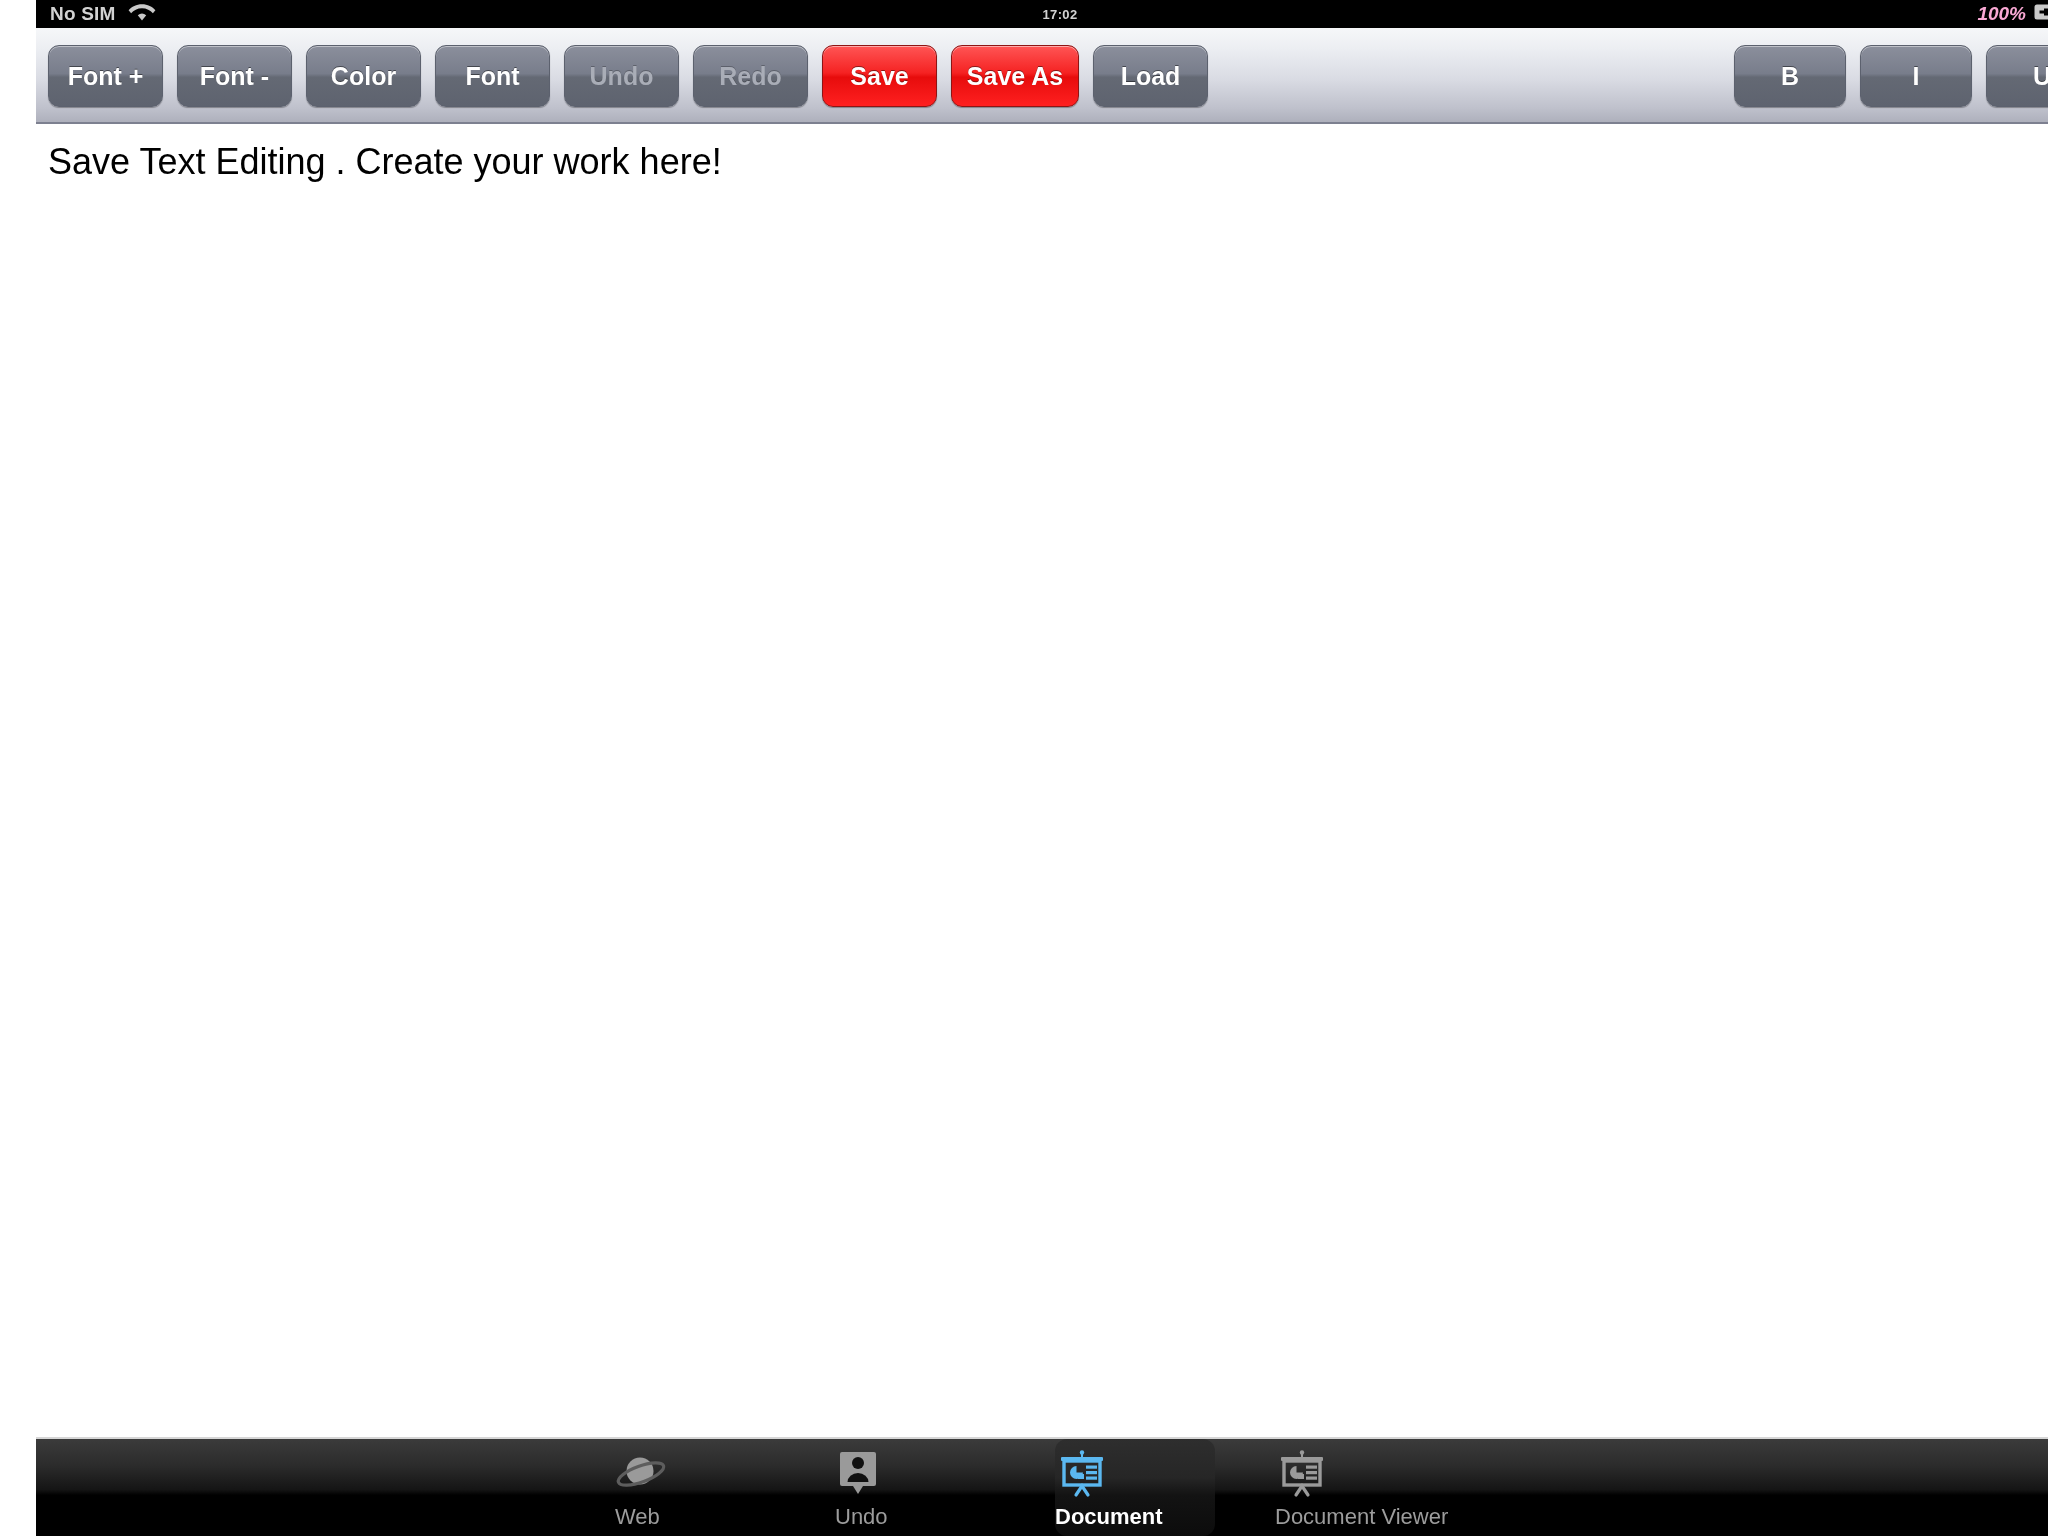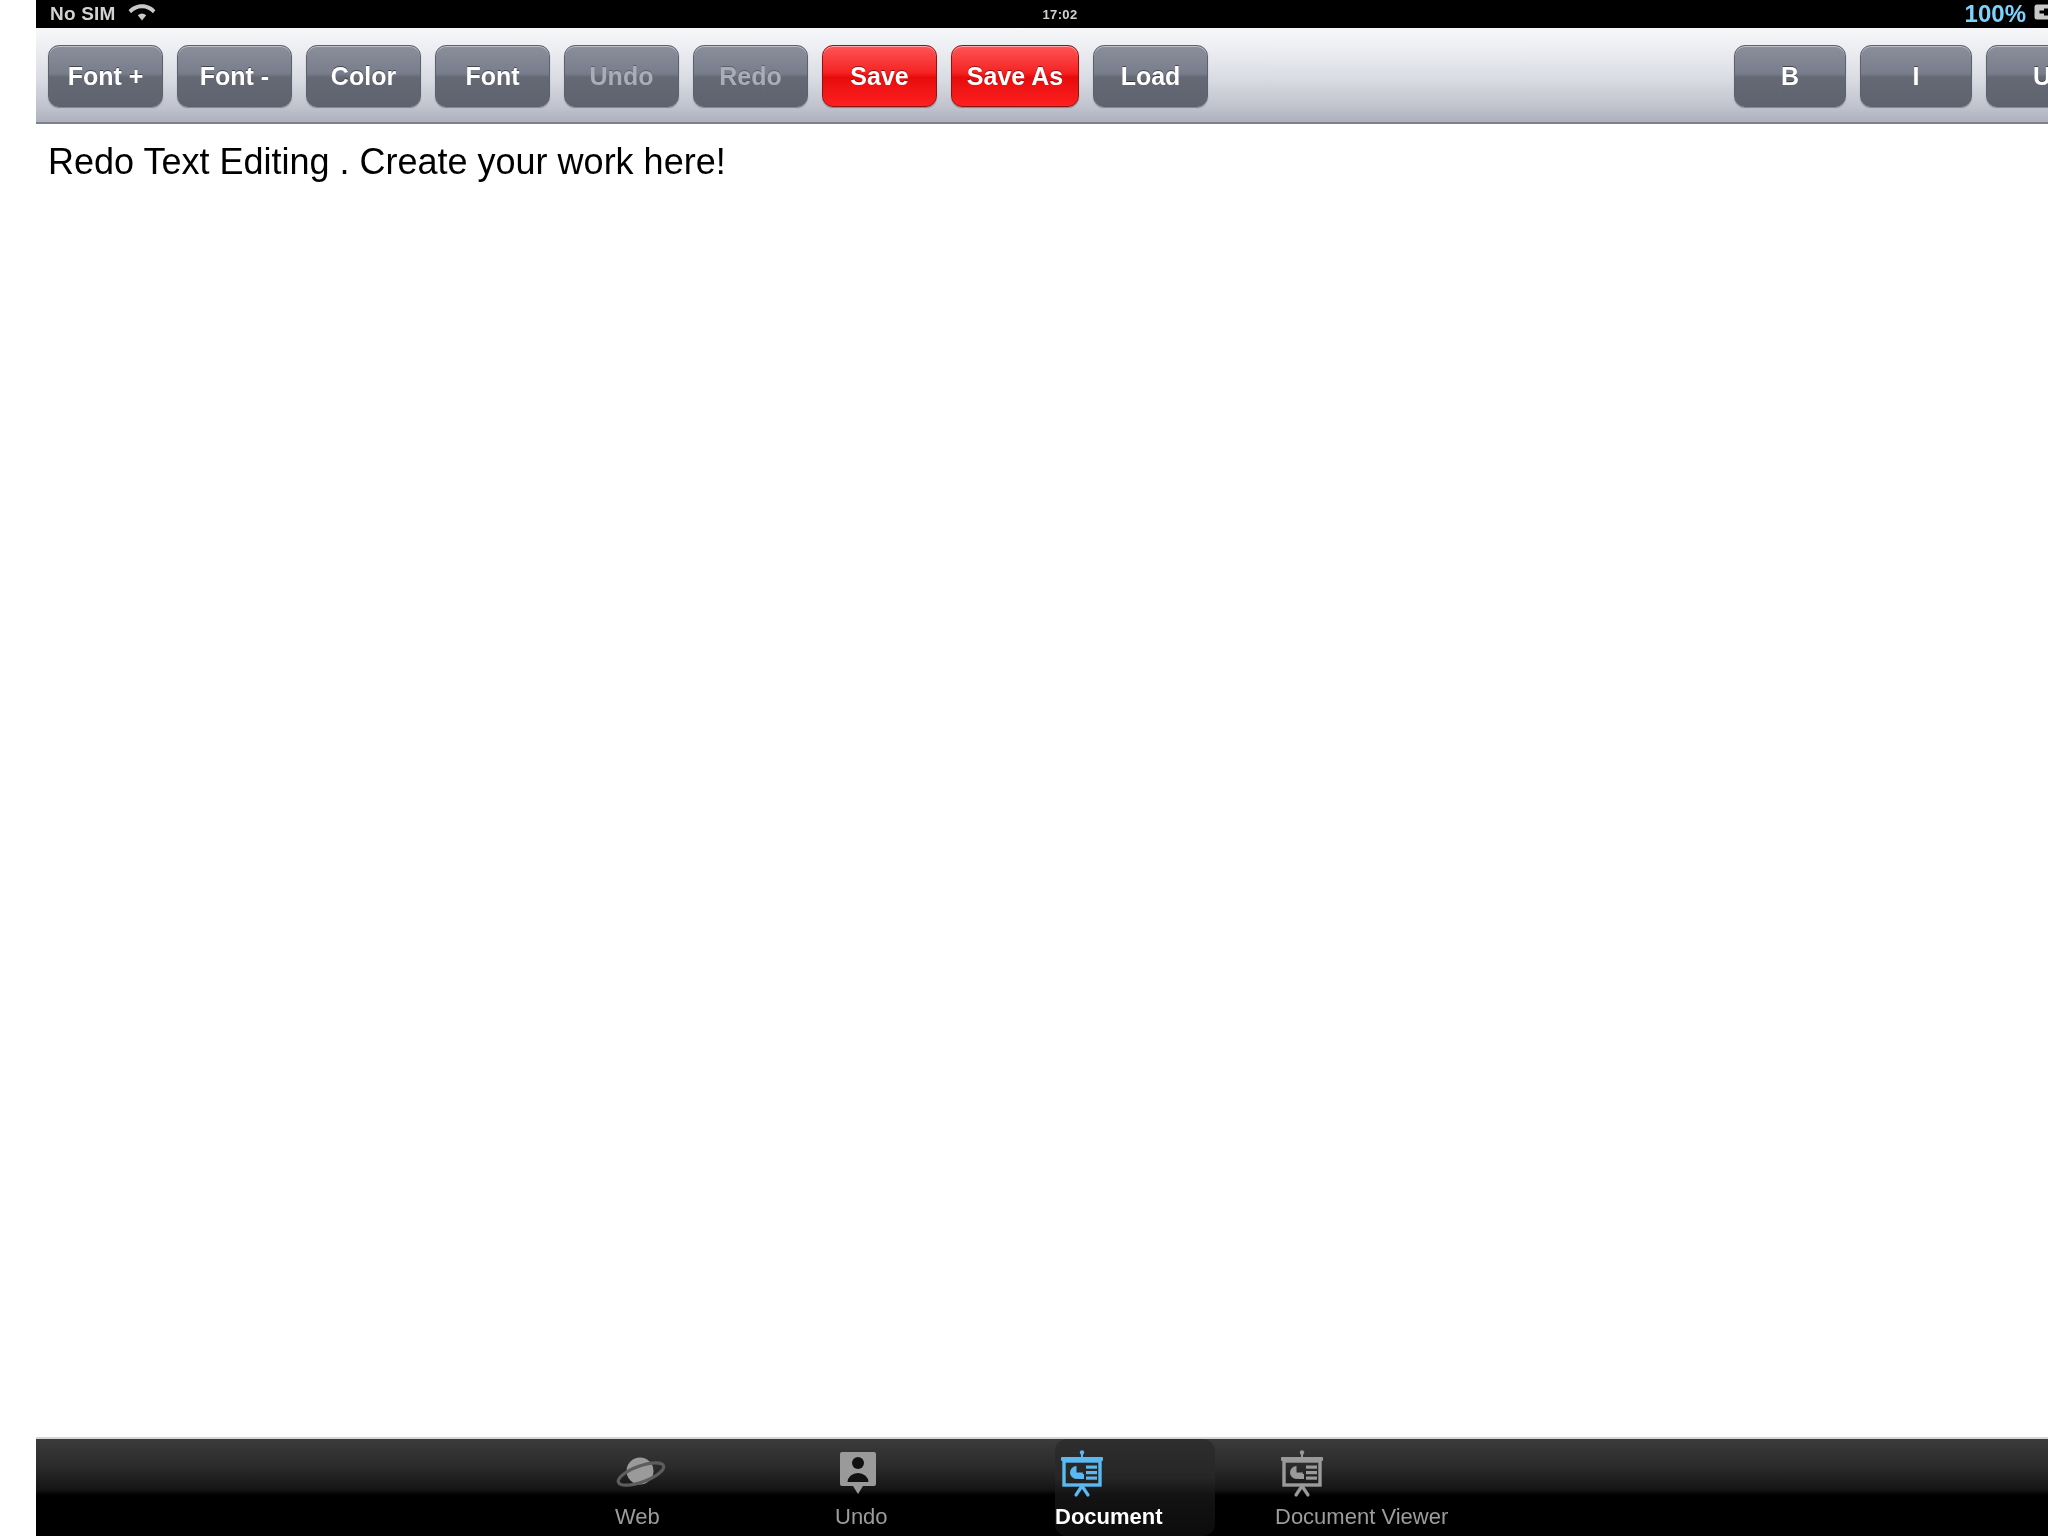--- a/index.html
+++ b/index.html
@@ -18,21 +18,21 @@
     display:flex; align-items:center;
   }
   .sb-left{ position:absolute; left:14px; top:0; height:28px; display:flex; align-items:center; gap:12px; }
   .sb-carrier{ font-size:19px; font-weight:bold; color:#d2d2d2; letter-spacing:.2px; }
   .sb-center{
     position:absolute; left:0; width:2048px; top:0; height:28px;
     display:flex; align-items:center; justify-content:center;
   }
   .sb-time{ font-size:13px; font-weight:bold; color:#d2d2d2; letter-spacing:.4px; }
   .sb-right{ position:absolute; right:12px; top:0; height:28px; display:flex; align-items:center; gap:8px; }
-  .sb-batt-pct{ font-size:24px; font-weight:bold; color:#7dd3fc; }
+  .sb-batt-pct{ font-size:19px; font-weight:bold; color:#f9a8d4;font-style:italic; }
   .wifi-icon{ display:block; }
   .batt-icon{ display:block; }
 
   
   .toolbar{
     position:absolute; left:0; top:28px; width:2048px; height:96px;
     background:linear-gradient(to bottom,#f6f7f9 0%,#eceef2 22%,#d9dbe3 55%,#bfc1cc 85%,#aeb0bc 100%);
     border-bottom:2px solid #7d8090;
     border-top-right-radius:14px;
     overflow:hidden;
@@ -136,21 +136,21 @@
         <div class="btn">Load</div>
       </div>
     <div class="tb-right">
         <div class="btn fmt">B</div>
         <div class="btn fmt">I</div>
         <div class="btn fmt">U</div>
       </div>
   </div>
 
   <div class="doc">
-    <div class="doc-text">Redo Text Editing . Create your work here!</div>
+    <div class="doc-text">Save Text Editing . Create your work here!</div>
   </div>
 
   <div class="tabbar">
     <div class="tabs">
         <div class="tab">
           <span class="ic">
             <svg width="54" height="44" viewBox="0 0 54 44">
               <circle cx="25" cy="19" r="13.5" fill="#9a9a9a"></circle>
               <ellipse cx="26" cy="22" rx="24" ry="8" fill="none" stroke="#5d5d5d" stroke-width="3.2" transform="rotate(-20 26 22)"></ellipse>
             </svg>

